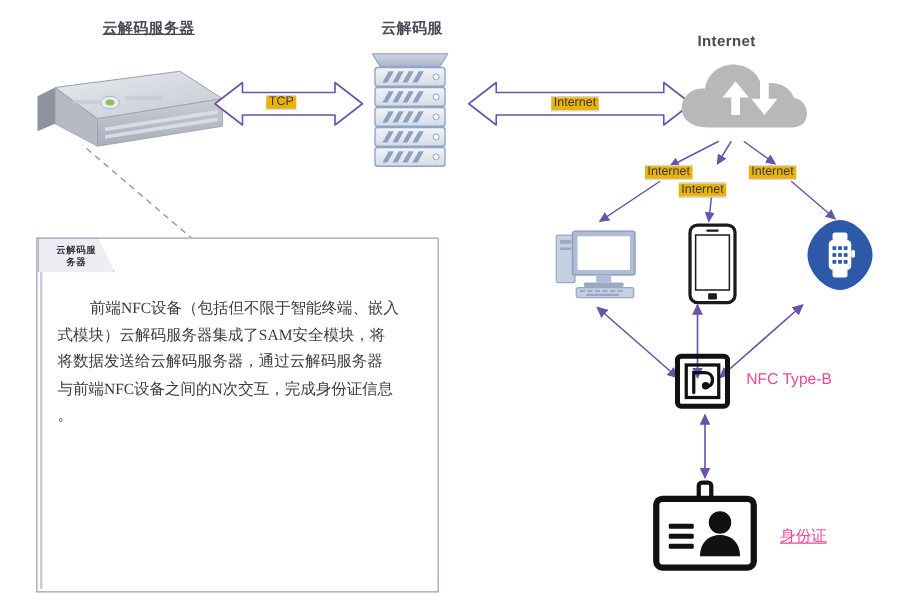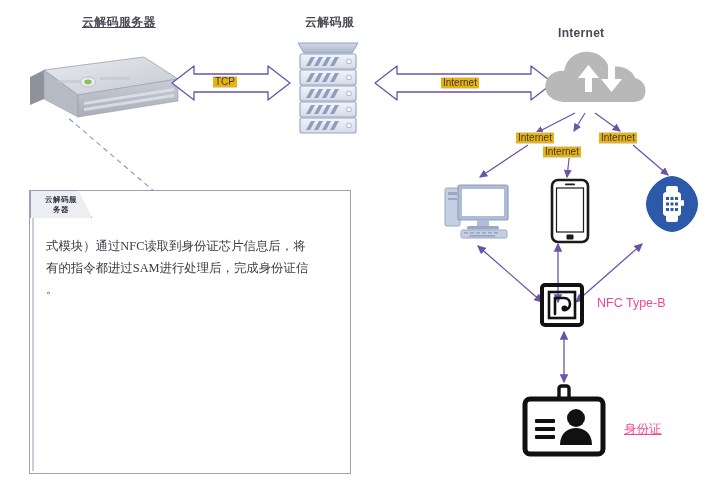--- a/index.html
+++ b/index.html
@@ -324,16 +324,18 @@
   </svg>
 </div>
 <div class="plain-label" style="left:624px;top:421px;text-decoration:underline;">身份证</div>
 
 <div id="callout-box"></div>
 <div id="callout-tab">
   <span>云解码服</span>
   <span>务器</span>
 </div>
 <div id="callout-text">
-    <span class="ln">式模块）通过NFC读取到身份证芯片信息后，将</span>
-    <span class="ln">有的指令都进过SAM进行处理后，完成身份证信</span>
+    <span class="ln indent">前端NFC设备（包括但不限于智能终端、嵌入</span>
+    <span class="ln">式模块）云解码服务器集成了SAM安全模块，将</span>
+    <span class="ln">将数据发送给云解码服务器，通过云解码服务器</span>
+    <span class="ln">与前端NFC设备之间的N次交互，完成身份证信息</span>
     <span class="ln">。</span>
   </div>
 
 </body></html>

